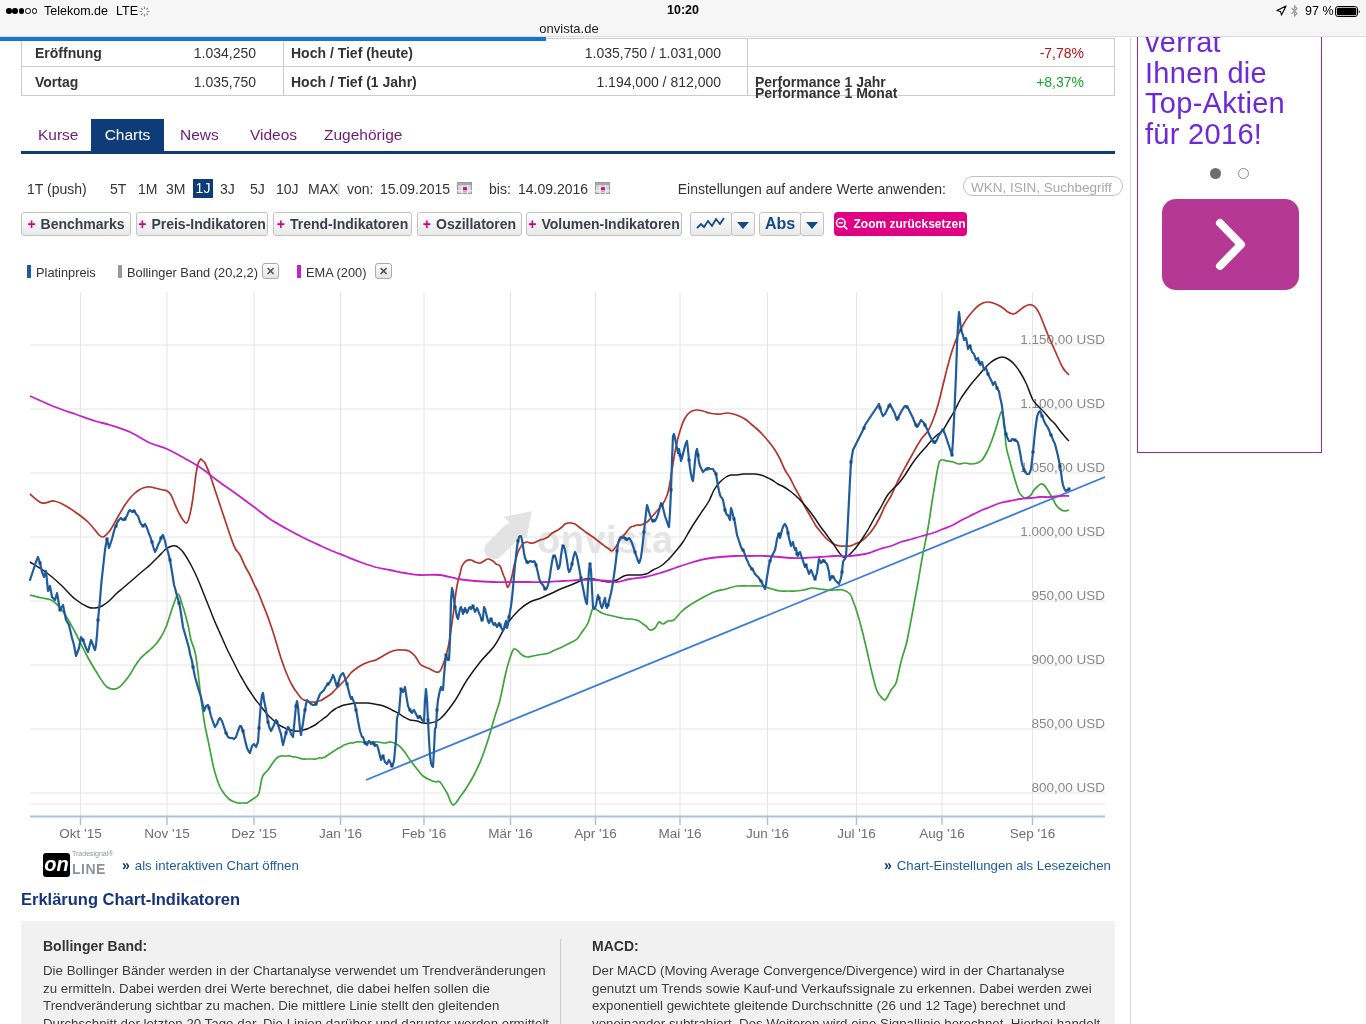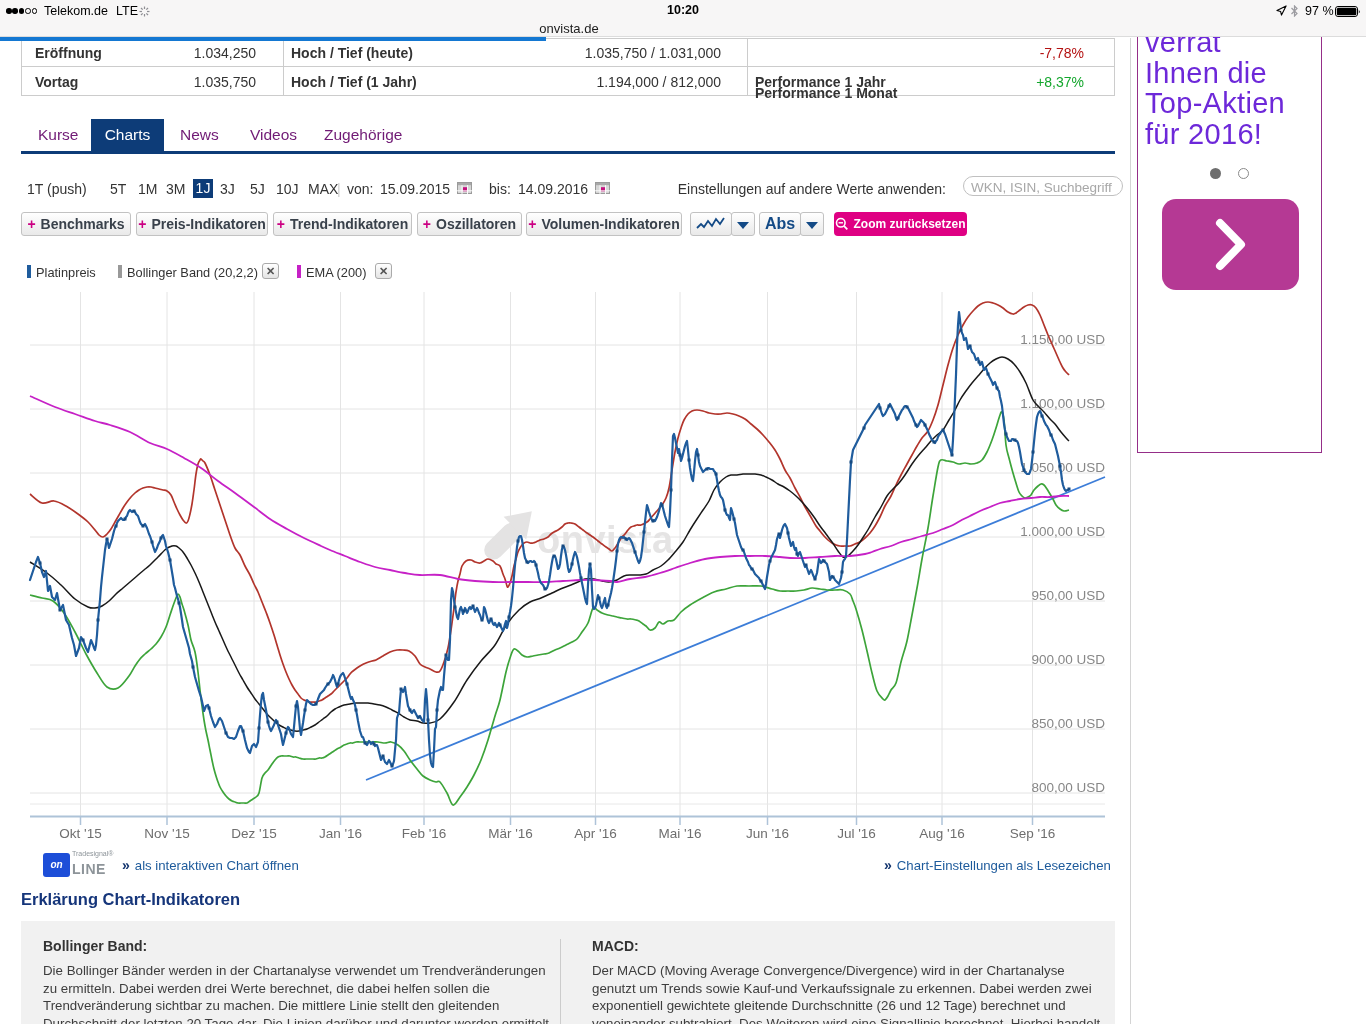--- a/index.html
+++ b/index.html
@@ -42,21 +42,21 @@
 .ddown { position:absolute; top:212px; height:24px; border:1px solid #c2c2c2; border-radius:3px; background:linear-gradient(#ffffff,#e9e9e9); }
 .ddown:after { content:""; position:absolute; left:50%; top:9px; margin-left:-6px; border:6px solid transparent; border-top:7px solid #134a86; }
 #zoombtn { position:absolute; left:834px; top:212px; width:133px; height:24px; background:#df0083; border-radius:4px; color:#fff; font-size:12px; font-weight:bold; line-height:24px; text-align:center; white-space:nowrap; }
 
 .sw { position:absolute; top:265px; width:4px; height:13px; }
 .lgt { position:absolute; top:265px; font-size:12.8px; color:#333; }
 .lgx { position:absolute; top:263px; width:17px; height:16px; border:1px solid #aaa; border-radius:3px; background:linear-gradient(#fff,#e4e4e4); color:#555; font-size:11px; font-weight:bold; text-align:center; line-height:14px; }
 
 #chartwrap { position:absolute; left:0; top:280px; width:1126px; height:570px; }
 
-#tslogo { position:absolute; left:43px; top:853px; width:27px; height:24px; background:#1d4ed8; border-radius:3px; color:#fff; font-size:10px; font-weight:bold; font-style:italic; text-align:center; line-height:23px; }
+#tslogo { position:absolute; left:43px; top:853px; width:27px; height:24px; background:#000000; border-radius:3px; color:#fff; font-size:20px; font-weight:bold; font-style:italic; text-align:center; line-height:23px; }
 #tsbrand { position:absolute; left:72px; top:850px; font-size:7px; color:#8d9499; }
 #tsline { position:absolute; left:72px; top:861px; font-size:14px; font-weight:bold; color:#8d9499; letter-spacing:0.5px; }
 .lnk { position:absolute; font-size:13.2px; color:#1d5a9b; }
 .lnk b { color:#15366f; margin-right:5px; font-size:14px; }
 #h2 { position:absolute; left:21px; top:890px; font-size:16.5px; font-weight:bold; color:#15357a; }
 #graybox { position:absolute; left:21px; top:921px; width:1094px; height:103px; background:#f1f1f1; }
 #graydiv { position:absolute; left:560px; top:939px; width:1px; height:85px; background:#ccc; }
 .boxh { position:absolute; top:938px; font-size:14px; font-weight:bold; color:#333; }
 .boxt { position:absolute; top:962px; font-size:13.3px; color:#3d3d3d; line-height:17.5px; }
 

